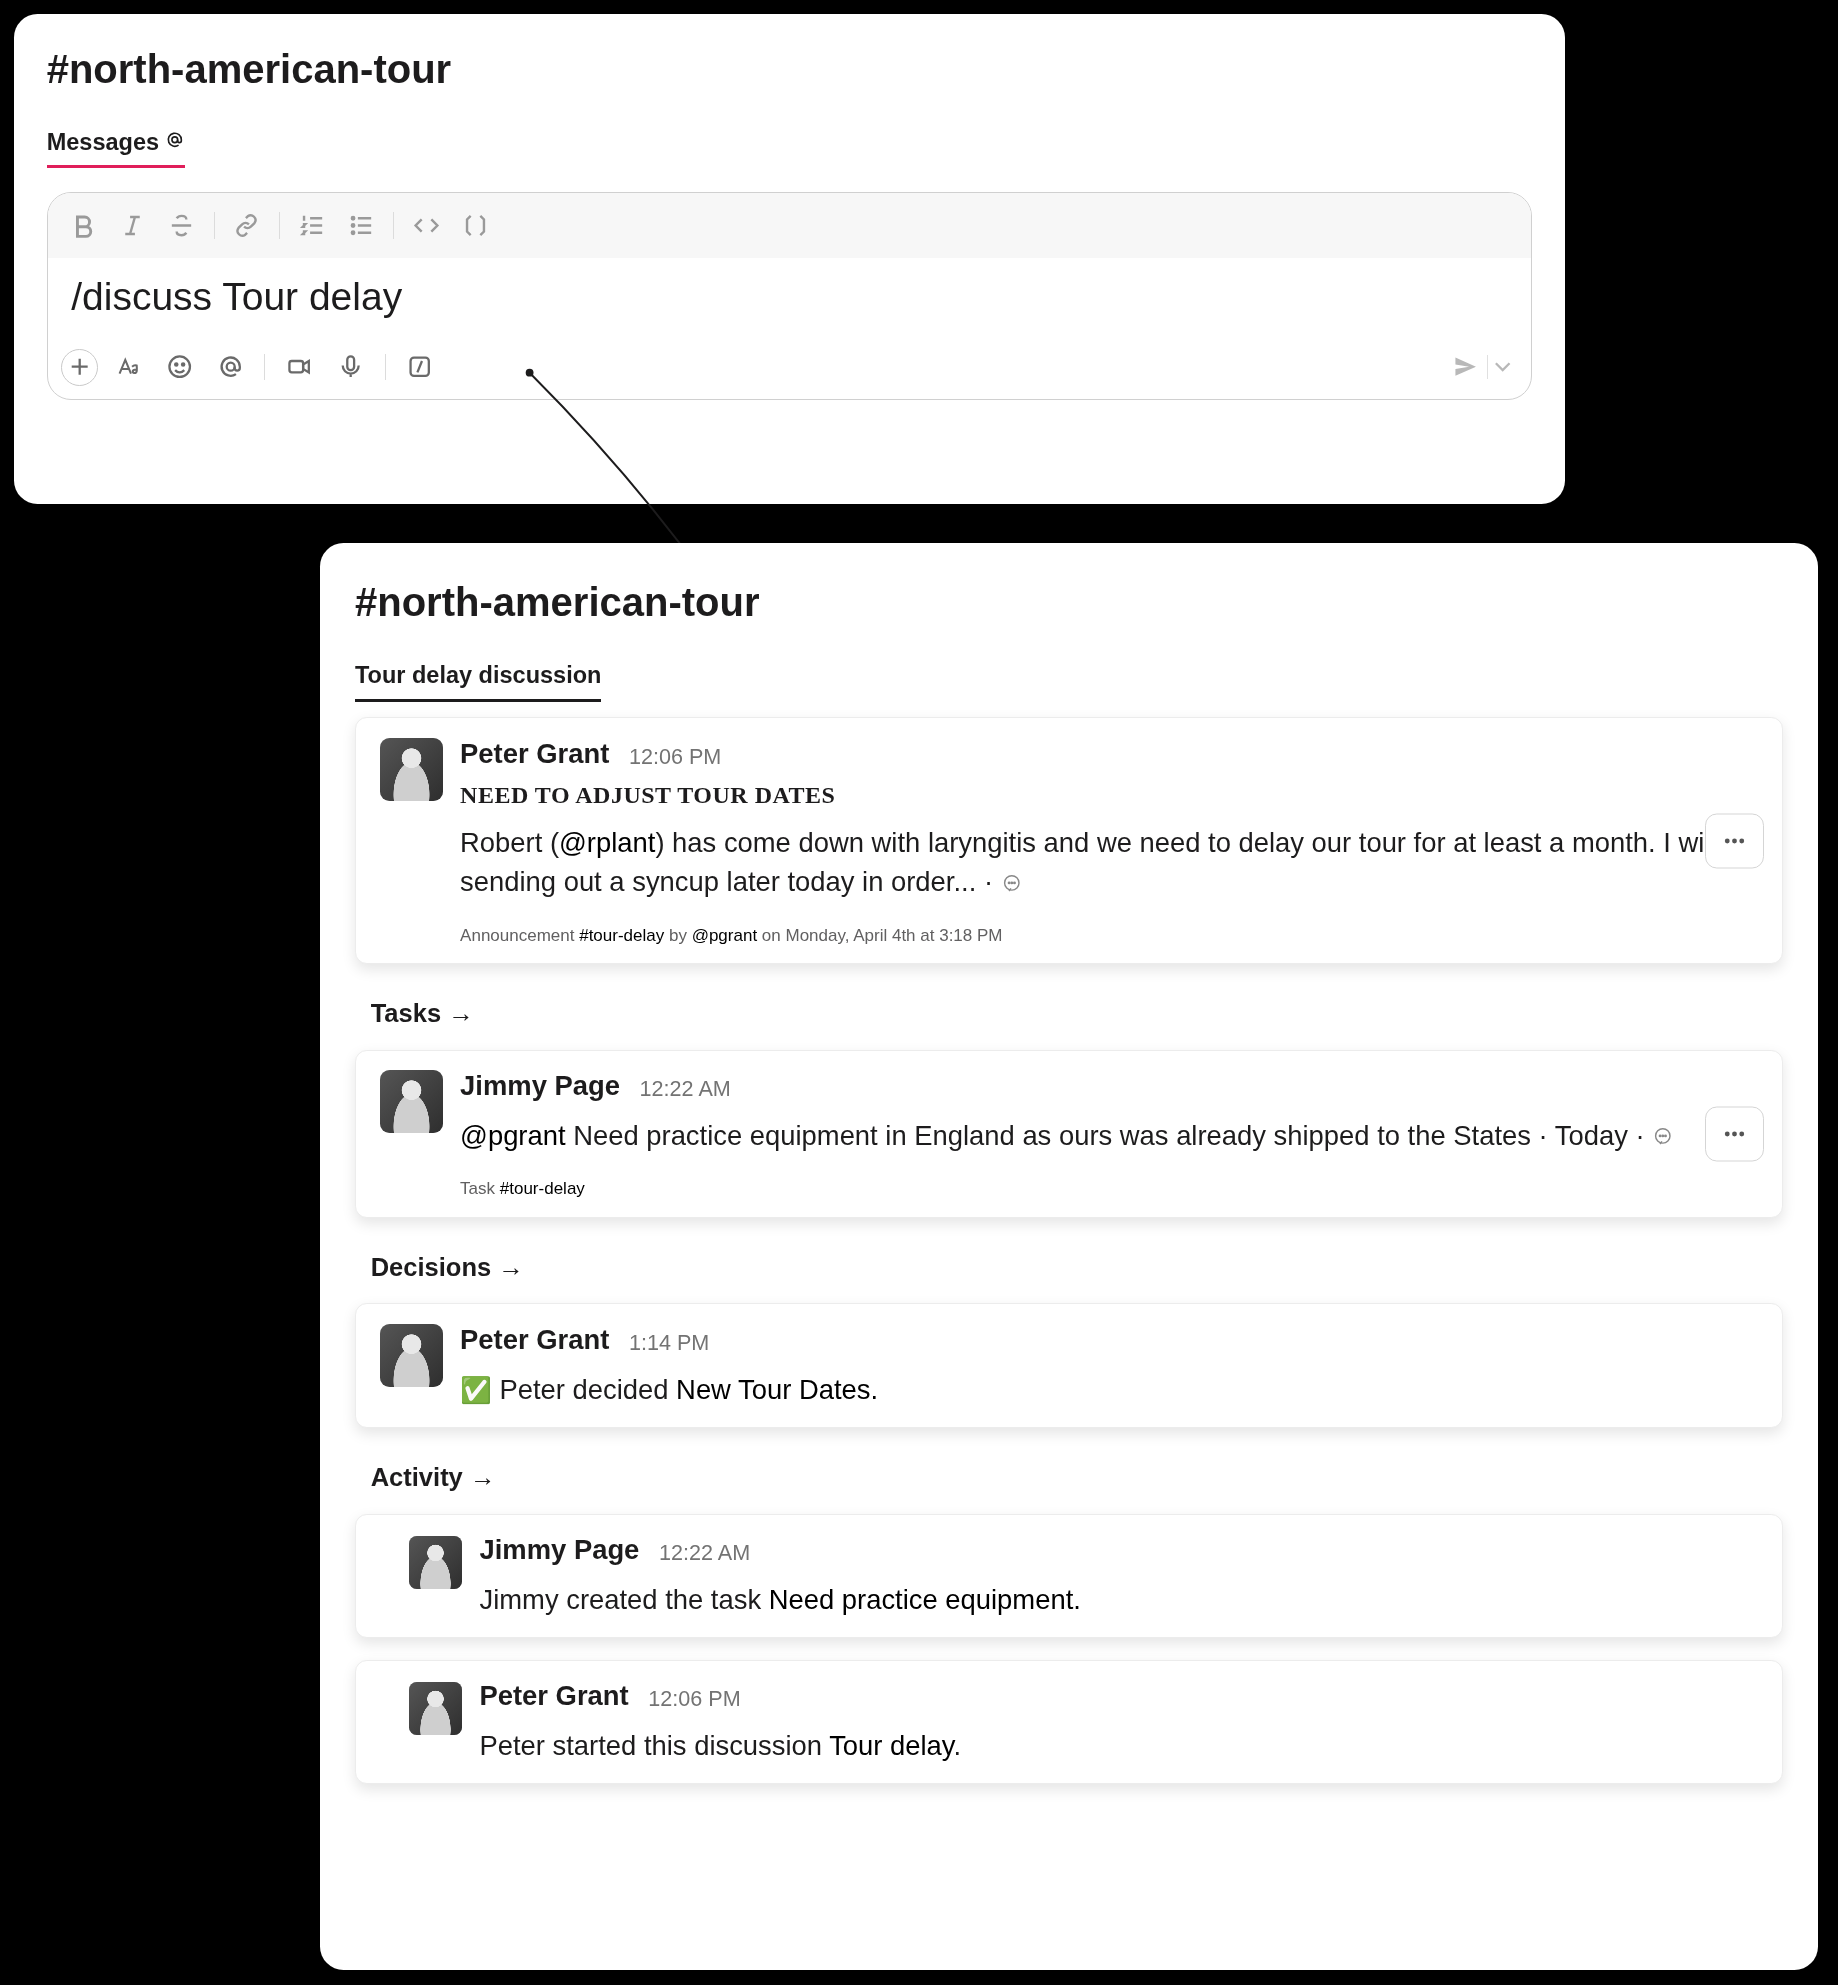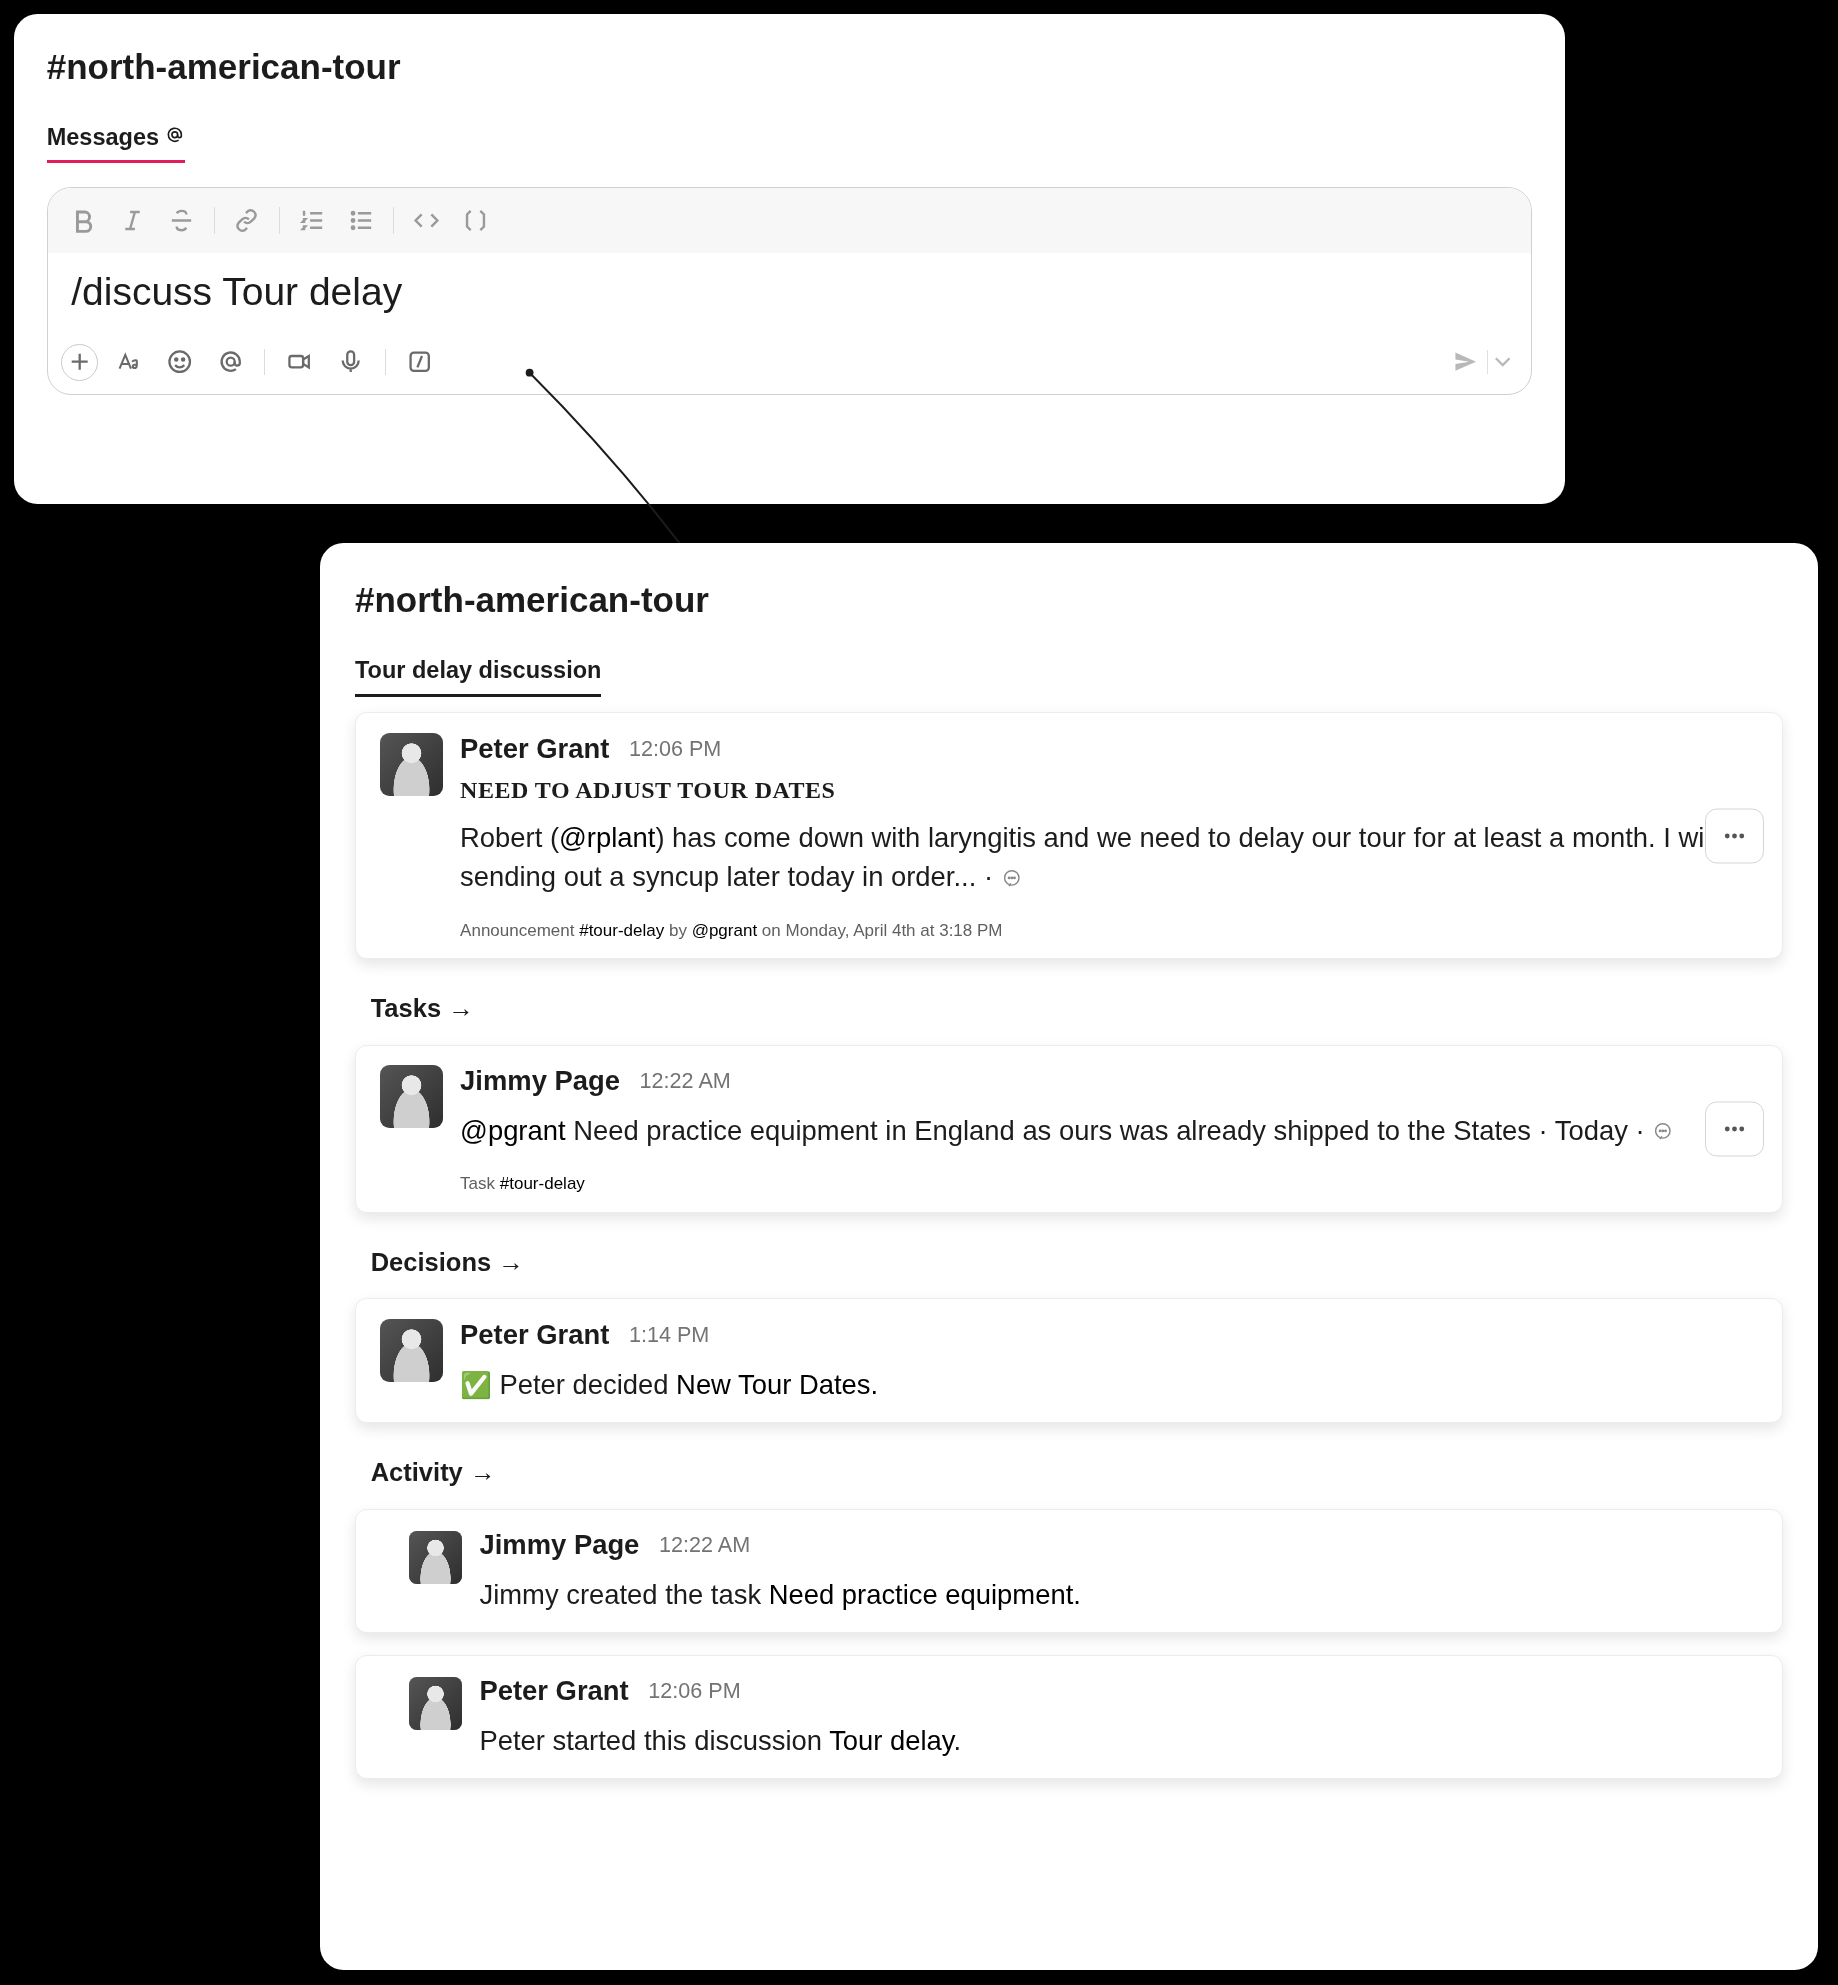--- a/index.html
+++ b/index.html
@@ -19,21 +19,21 @@
   }
   
   .panel1 {
     left: 13.7px;
     top: 13.7px;
     width: 1551px;
     height: 490px;
     padding: 33px 33px 0 33px;
   }
   .channel-name {
-    font-size: 35px;
+    font-size: 40px;
     font-weight: 900;
     color: #1d1c1d;
     margin-bottom: 37px;
   }
   .tabs-row { display: flex; border-bottom: 0px solid transparent; }
   .tab {
     display: inline-flex;
     align-items: center;
     gap: 5.9px;
     font-size: 23.5px;
@@ -170,21 +170,21 @@
   }
   .avatar.small { width: 53px; height: 53px; flex: 0 0 53px; border-radius: 7.8px; }
   .avatar::after{
     content:""; position:absolute; inset:0;
     background:
       radial-gradient(circle at 50% 32%, #e8e8e8 18%, transparent 19%),
       radial-gradient(ellipse at 50% 90%, #cfcfcf 40%, transparent 41%),
       linear-gradient(135deg,#555,#2e2e2e);
   }
   .msg-body { flex: 1; min-width: 0; }
-  .name-row { display:flex; align-items: center; gap: 19.6px; }
+  .name-row { display:flex; align-items: flex-end; gap: 19.6px; }
   .name { font-size: 27.4px; font-weight: 800; color:#1d1c1d; }
   .time { font-size: 21.6px; color:#737373; }
   .subject {
     margin-top: 11.8px;
     font-family: Georgia, "Times New Roman", serif;
     font-variant: small-caps;
     letter-spacing: 0.5px;
     font-size: 24px;
     font-weight: 700;
     color:#1d1c1d;

